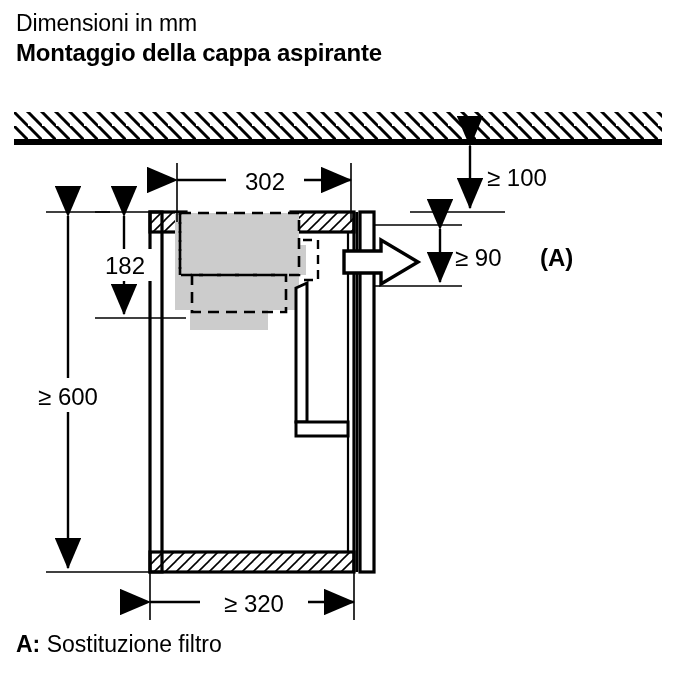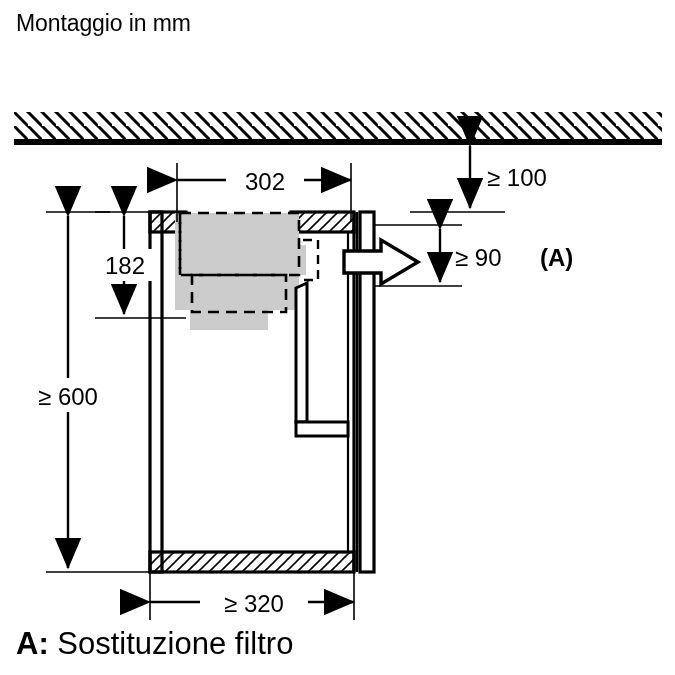--- a/index.html
+++ b/index.html
@@ -38,21 +38,21 @@
     font-size: 24px;
     line-height: 29px;
     font-weight: bold;
     letter-spacing: -0.2px;
   }
   .hdr-title span { display: block; white-space: nowrap; }
   .caption {
     position: absolute;
     left: 16px;
     top: 630px;
-    font-size: 31px;
+    font-size: 23px;
     line-height: 28px;
     white-space: nowrap;
   }
   .caption b { font-weight: bold; }
   svg#drawing {
     position: absolute;
     left: 0;
     top: 0;
     width: 675px;
     height: 675px;
@@ -68,22 +68,23 @@
     font-weight: bold;
     fill: #000000;
   }
 </style>
 </head>
 <body>
 
 <div id="root">
 
   <div class="hdr">
-    <div class="hdr-sub">Montaggio in mm</div>
+    <div class="hdr-sub">Dimensioni in mm</div>
     <div class="hdr-title">
+      <span>Montaggio della cappa aspirante</span>
     </div>
   </div>
 
   <svg id="drawing" viewBox="0 0 675 675">
     <defs>
 
       <pattern id="hatchCeiling" width="14" height="14" patternUnits="userSpaceOnUse">
         <line x1="0" y1="-14" x2="28" y2="14" stroke="#000" stroke-width="3"></line>
         <line x1="-14" y1="-14" x2="14" y2="14" stroke="#000" stroke-width="3"></line>
       </pattern>

